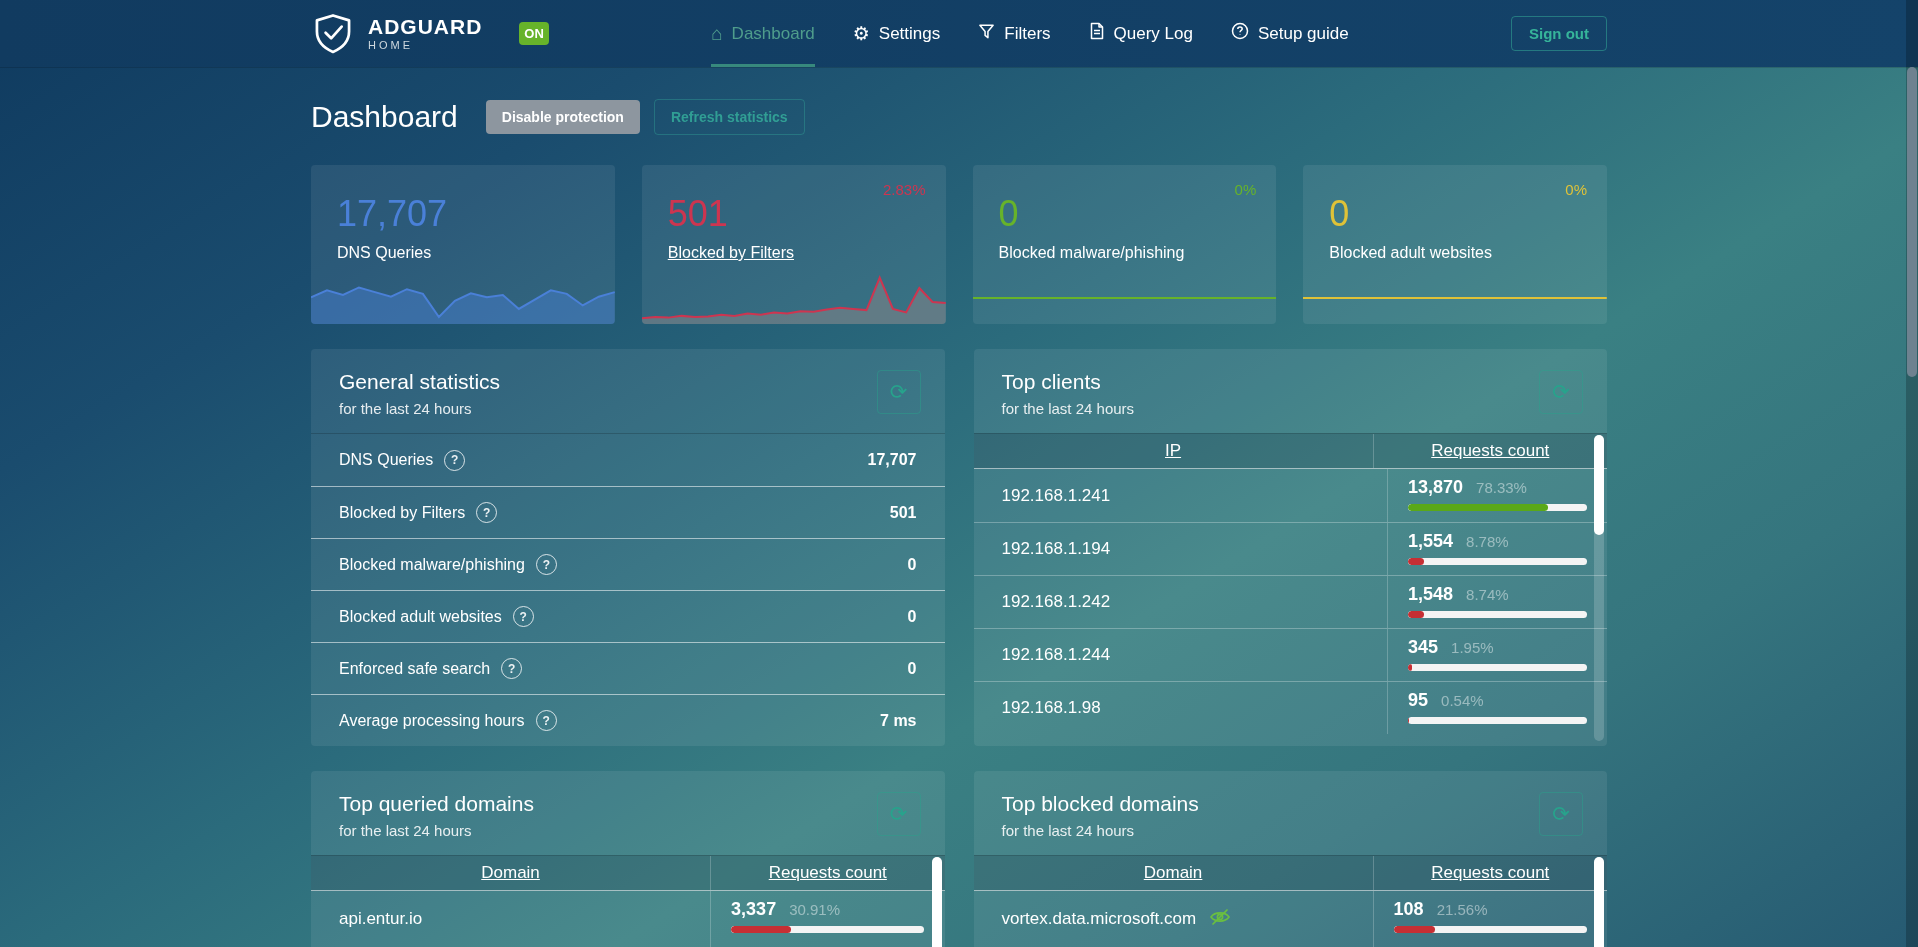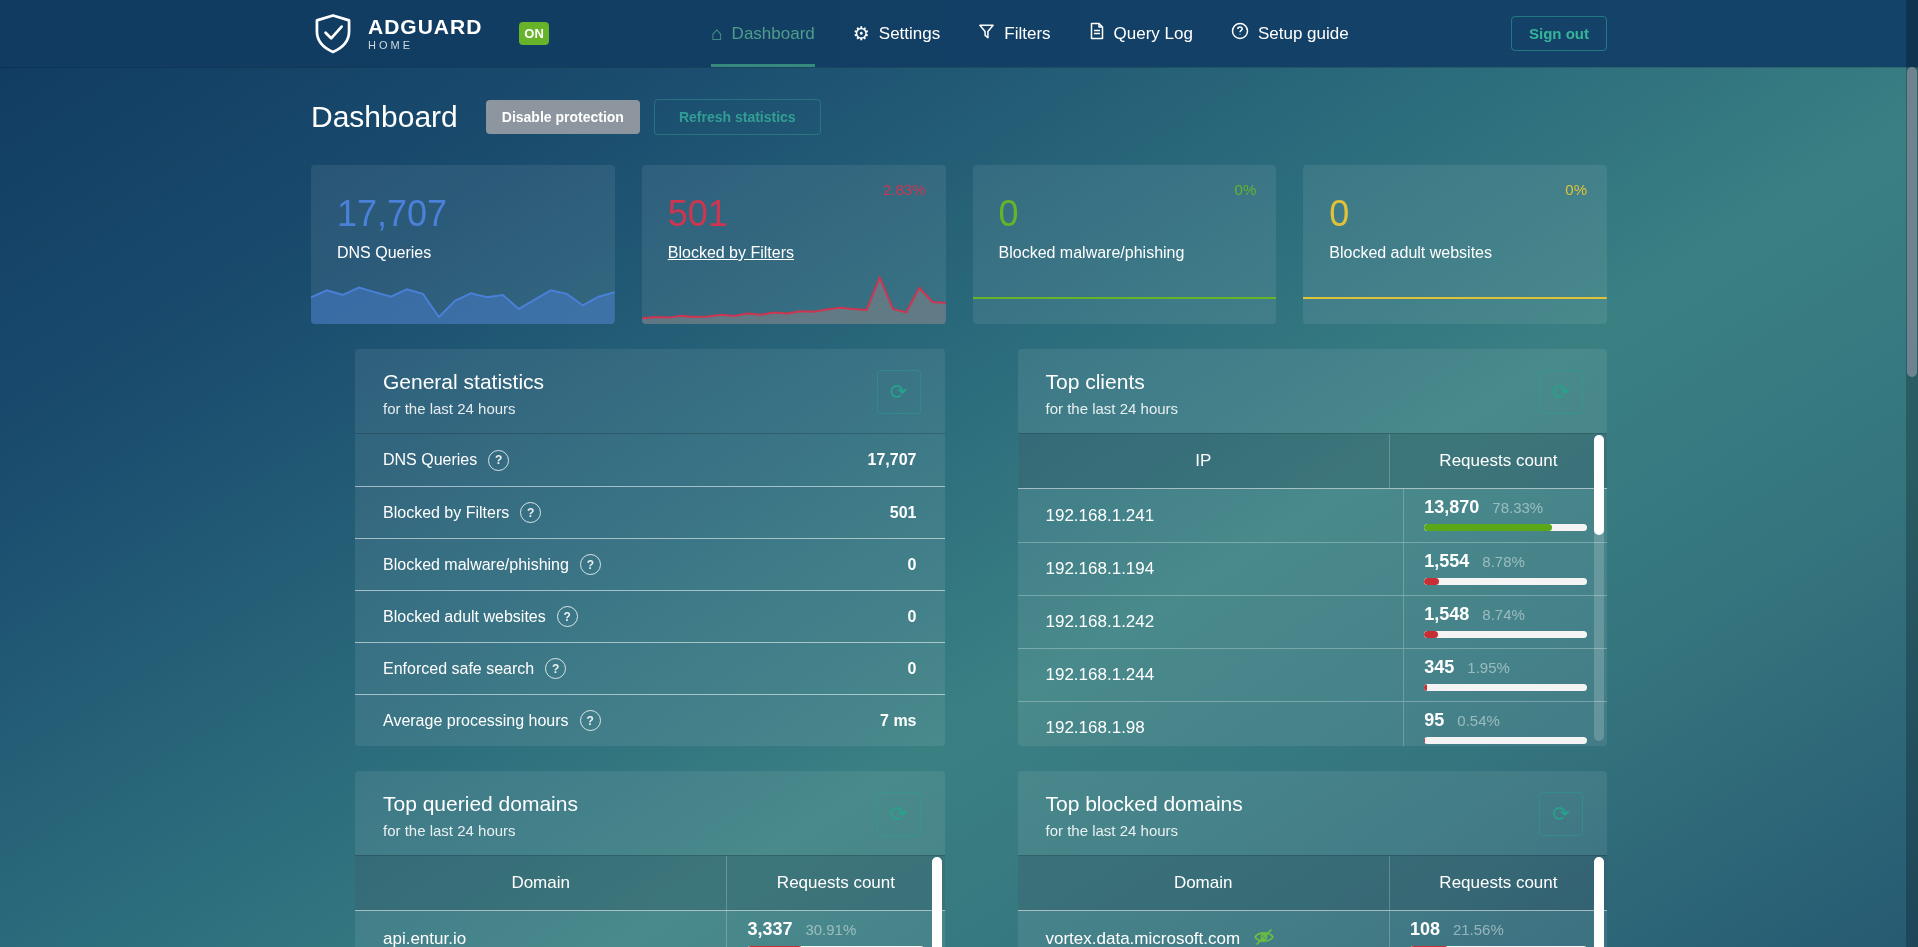--- a/index.html
+++ b/index.html
@@ -26,53 +26,53 @@
   .nav-item.active { color:#4f9d8c; box-shadow:inset 0 -3px 0 rgba(62,150,129,.85); }
   .signout { align-self:center; background:transparent; border:1px solid rgba(53,177,153,.5); color:#36b49a;
     font-family:inherit; font-size:15px; font-weight:bold; padding:8px 17px; border-radius:4px; cursor:pointer; }
 
   
   .title-row { display:flex; align-items:center; gap:14px; margin-top:30px; height:40px; }
   h1 { font-size:30px; font-weight:400; margin-right:14px; }
   .btn-gray { background:#8d969f; border:none; color:#fff; font-family:inherit; font-size:14px; font-weight:bold;
     padding:9px 16px; border-radius:4px; cursor:pointer; }
   .btn-outline { background:transparent; border:1px solid rgba(54,178,157,.35); color:rgba(54,178,157,.8);
-    font-family:inherit; font-size:14px; font-weight:bold; padding:9px 24px; border-radius:4px; cursor:pointer; }
+    font-family:inherit; font-size:14px; font-weight:bold; padding:9px 16px; border-radius:4px; cursor:pointer; }
 
   
   .cards { display:grid; grid-template-columns:repeat(4,1fr); gap:27px; margin-top:28px; }
   .card { position:relative; height:159px; background:rgba(255,255,255,.08); border-radius:4px; overflow:hidden; }
   .card-pct { position:absolute; top:16px; right:20px; font-size:15px; }
   .card-num { font-size:36px; margin:28px 0 0 26px; }
   .card-label { font-size:16px; margin:9px 0 0 26px; color:#fff; }
   .card-label.link { text-decoration:underline; cursor:pointer; }
   .spark { position:absolute; left:0; right:0; bottom:0; height:58px; }
 
   
   .panels { display:grid; grid-template-columns:1fr 1fr; gap:29px; margin-top:25px; }
-  .panel { position:relative; background:rgba(255,255,255,.08); border-radius:4px; height:397px; overflow:hidden;margin-left:44px; }
+  .panel { position:relative; background:rgba(255,255,255,.08); border-radius:4px; height:397px; overflow:hidden; }
   .panel.tall { height:430px; }
   .panel-head { position:relative; height:84px; padding:21px 28px 0; }
   .panel-title { font-size:21px; font-weight:400; }
   .panel-sub { font-size:15px; margin-top:6px; color:rgba(255,255,255,.88); }
   .refresh-btn { position:absolute; top:21px; right:24px; width:44px; height:44px; background:transparent;
     border:1px solid rgba(39,163,140,.45); border-radius:4px; color:#27a38c; font-size:21px; cursor:pointer; }
 
   
   .stats-list { border-top:1px solid rgba(0,0,0,.18); }
   .stat-row { height:52px; padding:0 28px; display:flex; justify-content:space-between; align-items:center; }
   .stat-row + .stat-row { border-top:1px solid rgba(255,255,255,.55); }
   .stat-label { display:flex; align-items:center; gap:11px; font-size:16px; }
   .stat-value { font-size:16px; font-weight:bold; }
   .help-icon { display:inline-flex; align-items:center; justify-content:center; width:21px; height:21px;
     border:1.5px solid rgba(255,255,255,.8); border-radius:50%; font-size:12px; font-weight:bold; color:rgba(255,255,255,.9); cursor:pointer; }
 
   
-  .tbl-head { display:flex; height:56px; background:rgba(5,28,46,.18); border-top:1px solid rgba(0,0,0,.15);
-    border-bottom:1px solid rgba(255,255,255,.55); }
+  .tbl-head { display:flex; height:36px; background:rgba(5,28,46,.18); border-top:1px solid rgba(0,0,0,.15);
+    border-bottom:1px solid rgba(255,255,255,.55);text-decoration:underline; }
   .th { display:flex; align-items:center; justify-content:center; font-size:17px; }
   .col-l { width:63%; } .col-r { width:37%; border-left:1px solid rgba(255,255,255,.22); }
   .t-row { display:flex; }
   .t-row + .t-row { border-top:1px solid rgba(255,255,255,.28); }
   .client-row { height:53px;gap:40px; } .domain-row { height:56px; }
   .name-cell { width:63%; display:flex; align-items:center; gap:12px; padding:0 28px; font-size:17px; cursor:pointer; }
   .req-cell { width:37%; border-left:1px solid rgba(255,255,255,.22); padding:8px 20px 0; }
   .req-line { display:flex; align-items:baseline; gap:13px; }
   .req-count { font-size:18px; font-weight:bold; }
   .req-pct { font-size:15px; color:rgba(255,255,255,.45); }

